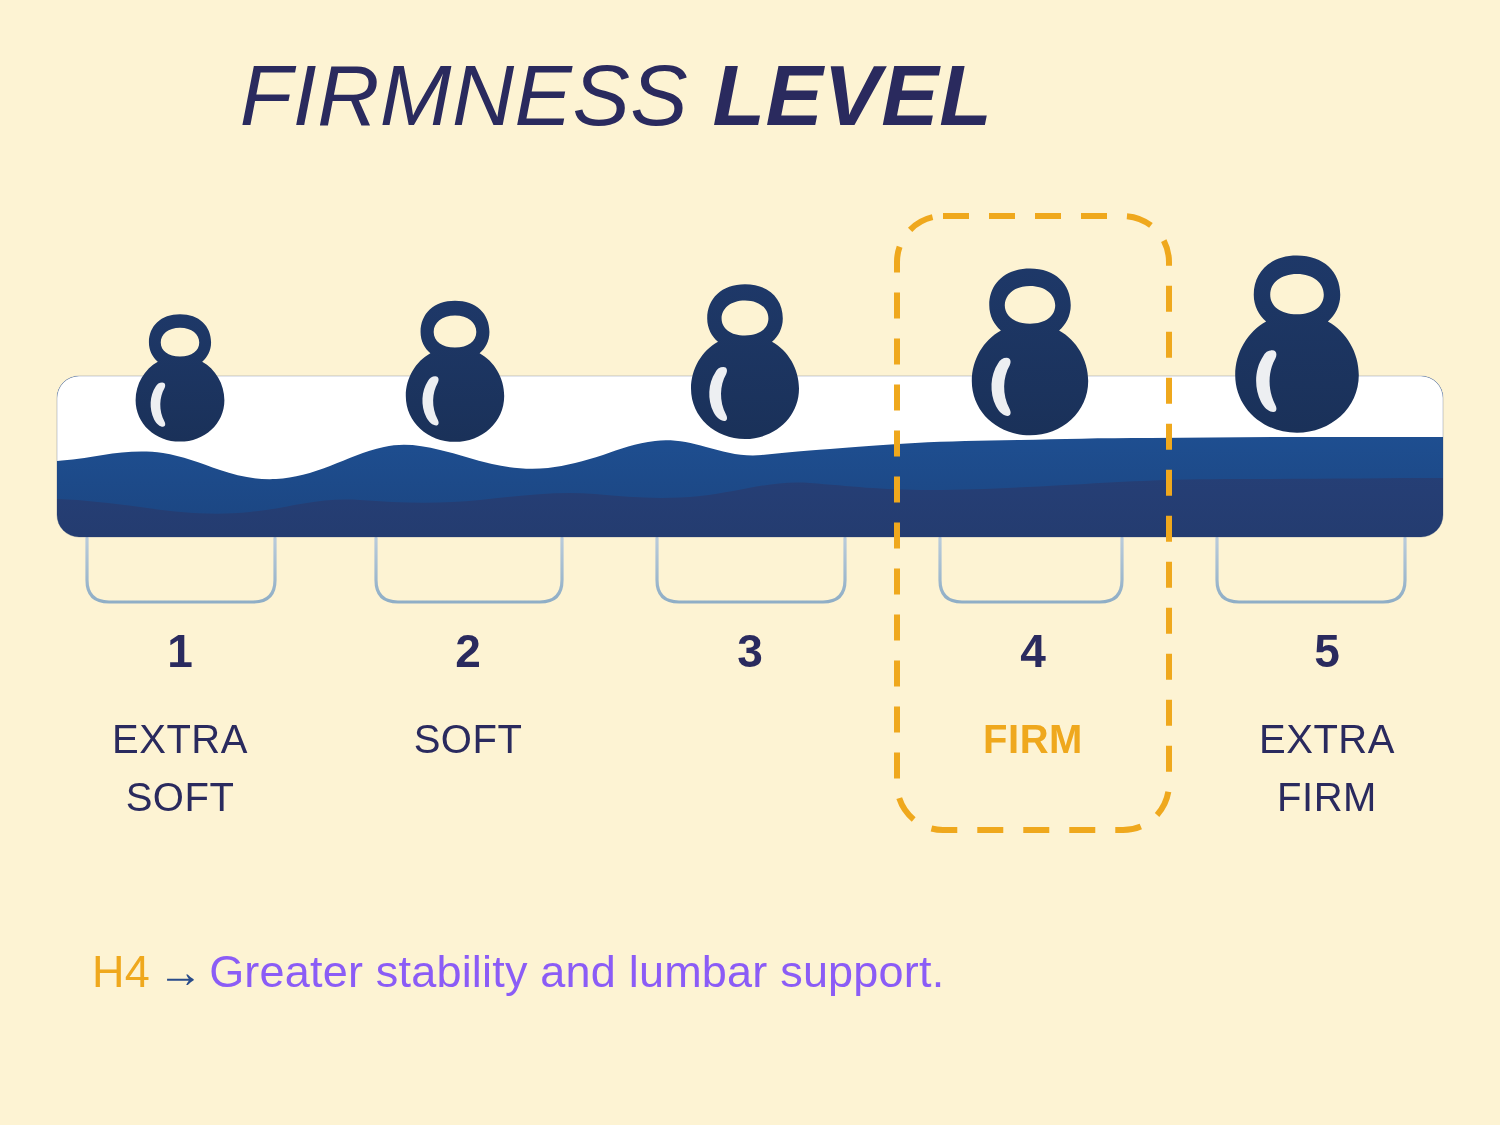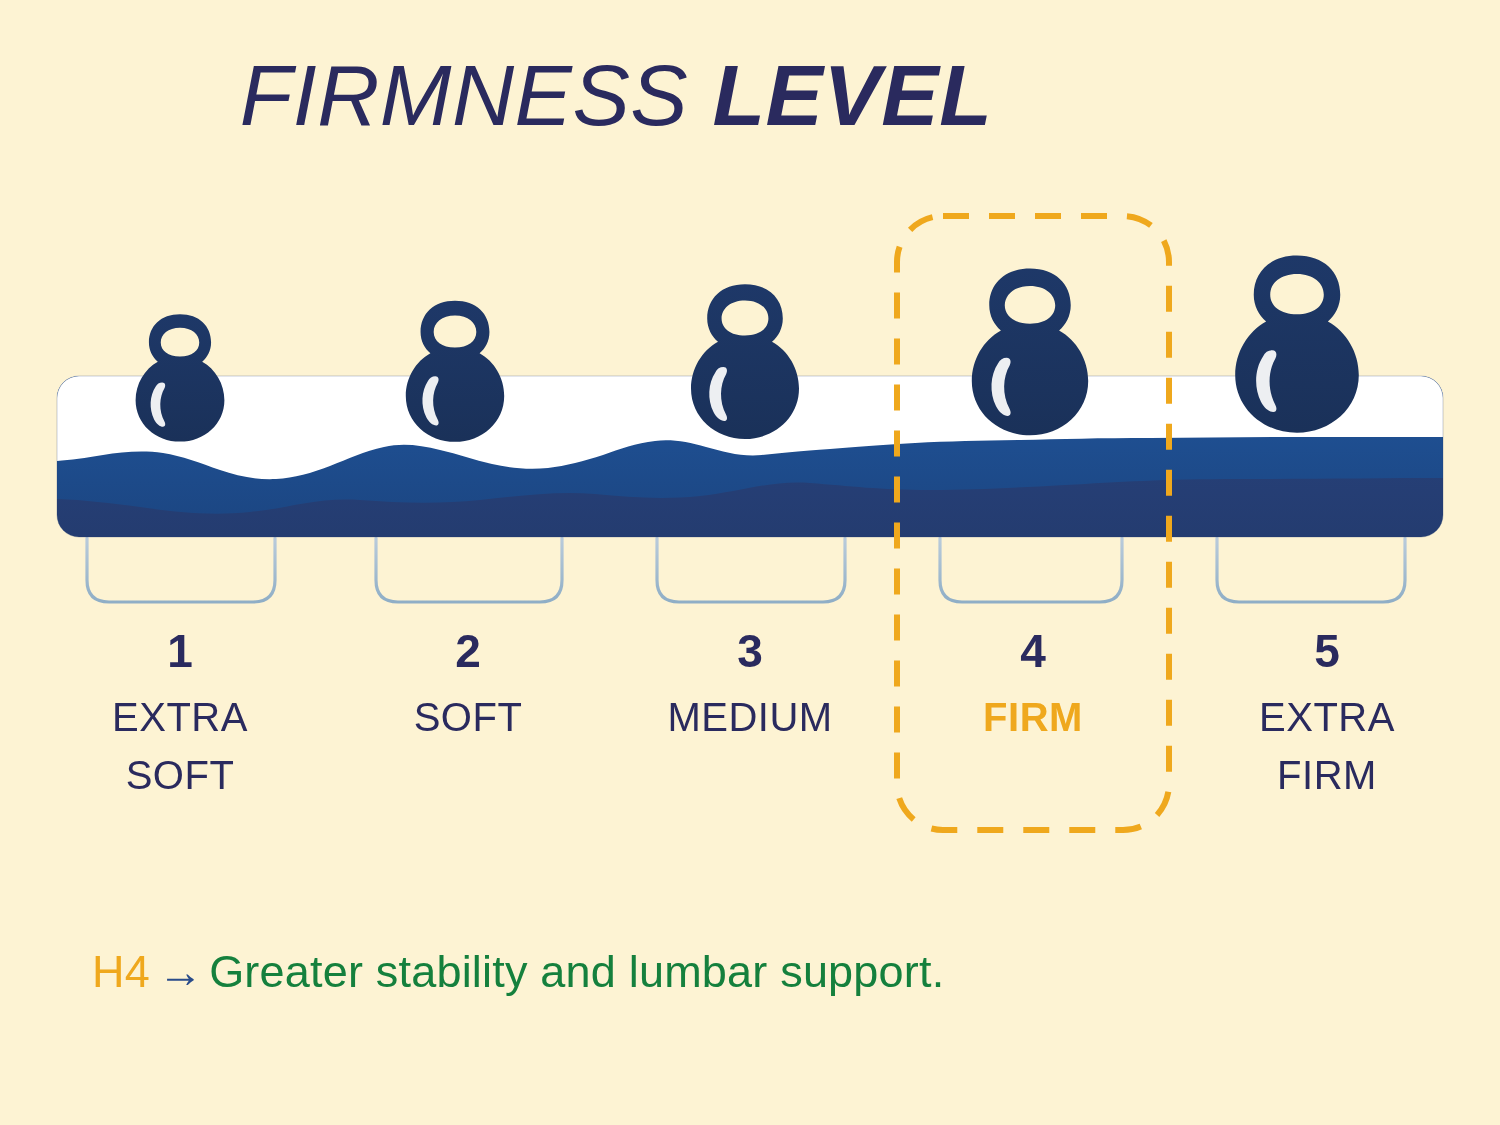--- a/index.html
+++ b/index.html
@@ -65,21 +65,21 @@
   .scale-num {
     display: block;
     font-size: 46px;
     font-weight: 700;
     color: #2A2A5E;
     line-height: 1.0;
     letter-spacing: 0;
   }
   .scale-label {
     display: block;
-    margin-top: 14px;
+    margin-top: 36px;
     font-size: 40px;
     font-weight: 400;
     color: #2A2A5E;
     line-height: 1.45;
     letter-spacing: 0.5px;
     white-space: pre-line;
   }
   .scale-label.accent {
     color: #EFA81D;
     font-weight: 700;
@@ -100,21 +100,21 @@
     font-weight: 400;
     color: #EFA81D;
   }
   #footnote .fn-arrow {
     color: #2A4C8A;
     font-weight: 400;
     padding: 0 6px 0 8px;
   }
   #footnote .fn-text {
     font-weight: 400;
-    color: #15803d;
+    color: #8b5cf6;
   }
 </style>
 </head>
 <body>
 
 <h1 id="title">
   <span class="t-light">FIRMNESS</span><span> </span><span class="t-bold">LEVEL</span>
 </h1>
 
 <div id="stage">
@@ -295,21 +295,20 @@
 SOFT</span>
   </div>
 
   <div class="scale-cell" style="left:353px;">
     <span class="scale-num">2</span>
     <span class="scale-label">SOFT</span>
   </div>
 
   <div class="scale-cell" style="left:635px;">
     <span class="scale-num">3</span>
-    <span class="scale-label">MEDIUM</span>
   </div>
 
   <div class="scale-cell" style="left:918px;">
     <span class="scale-num">4</span>
     <span class="scale-label accent">FIRM</span>
   </div>
 
   <div class="scale-cell" style="left:1212px;">
     <span class="scale-num">5</span>
     <span class="scale-label">EXTRA

